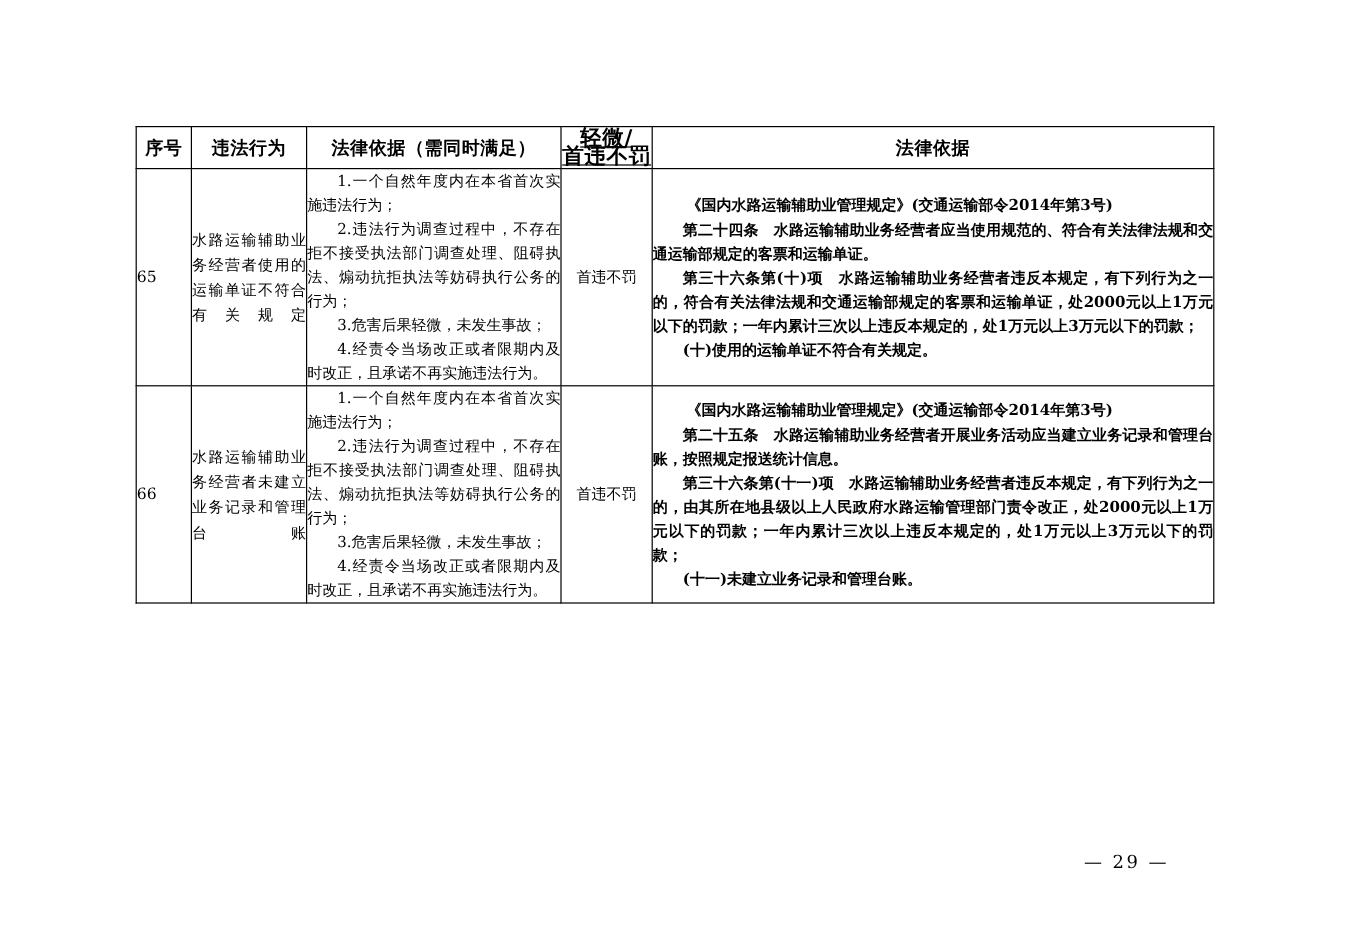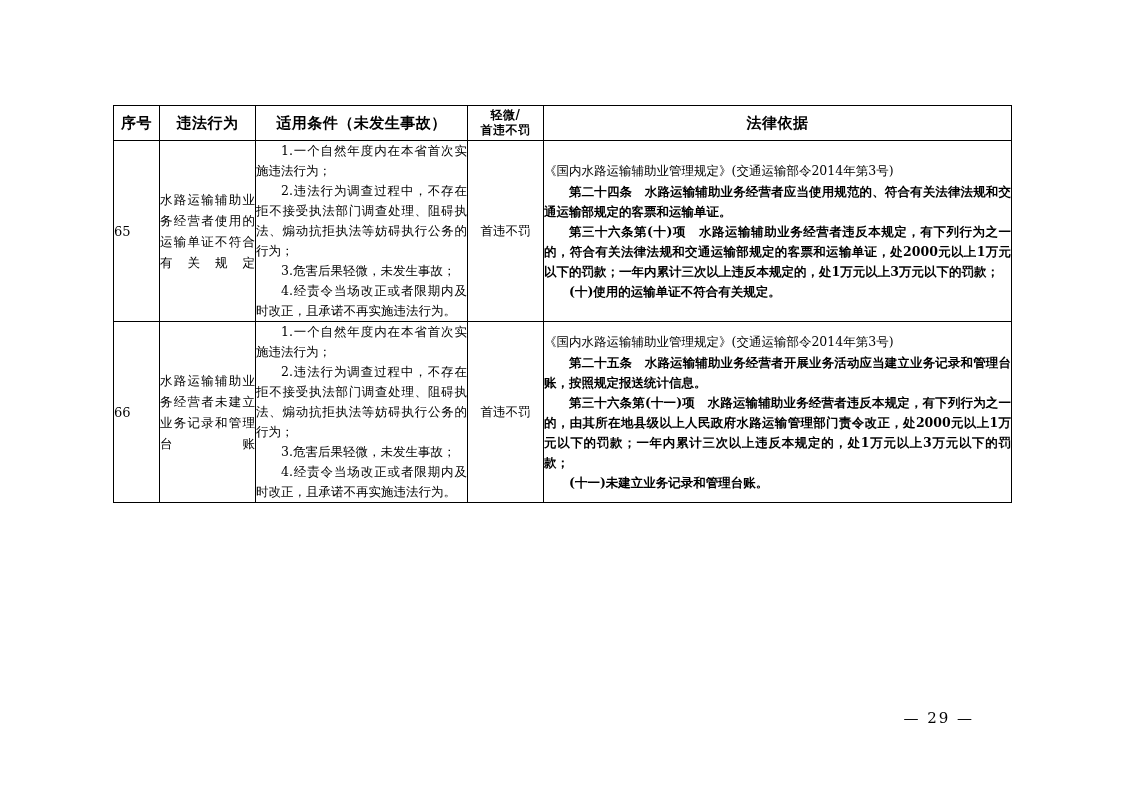--- a/index.html
+++ b/index.html
@@ -45,21 +45,22 @@
   thead th {
     text-align: center;
     font-weight: bold;
     font-size: 15px;
     height: 34px;
     line-height: 16px;
     letter-spacing: 0.5px;
   }
   thead th.two-line {
     line-height: 15px;
-    font-size: 12px;
+    font-size: 18px;
+    text-decoration: underline;
   }
 
   td.seq-cell {
     text-align: left;
     font-size: 13px;
   }
   td.act-cell {
     font-size: 12.5px;
     line-height: 21px;
     padding: 4px 8px;
@@ -88,23 +89,24 @@
     line-height: 20px;
     padding: 8px 10px 8px 8px;
     vertical-align: top;
   }
   td.law-cell p {
     margin: 0;
     text-align: justify;
     font-weight: bold;
   }
   td.law-cell p.title {
-    font-weight: normal;
+    font-weight: bold;
     text-indent: 0;
     margin-bottom: 1px;
+    margin-left: 28px;
   }
   td.law-cell p.body {
     text-indent: 2em;
   }
   .row-65 td { height: 150px; }
   .row-66 td { height: 160px; }
 
   .page-number {
     position: absolute;
     right: 148px;
@@ -125,21 +127,21 @@
       <col class="col-seq">
       <col class="col-act">
       <col class="col-cond">
       <col class="col-light">
       <col class="col-law">
     </colgroup>
     <thead>
       <tr>
         <th>序号</th>
         <th>违法行为</th>
-        <th>适用条件（未发生事故）</th>
+        <th>法律依据（需同时满足）</th>
         <th class="two-line">
           <div>轻微/</div>
           <div>首违不罚</div>
         </th>
         <th>法律依据</th>
       </tr>
     </thead>
     <tbody>
       <tr class="row-65">
         <td class="seq-cell">65</td>

